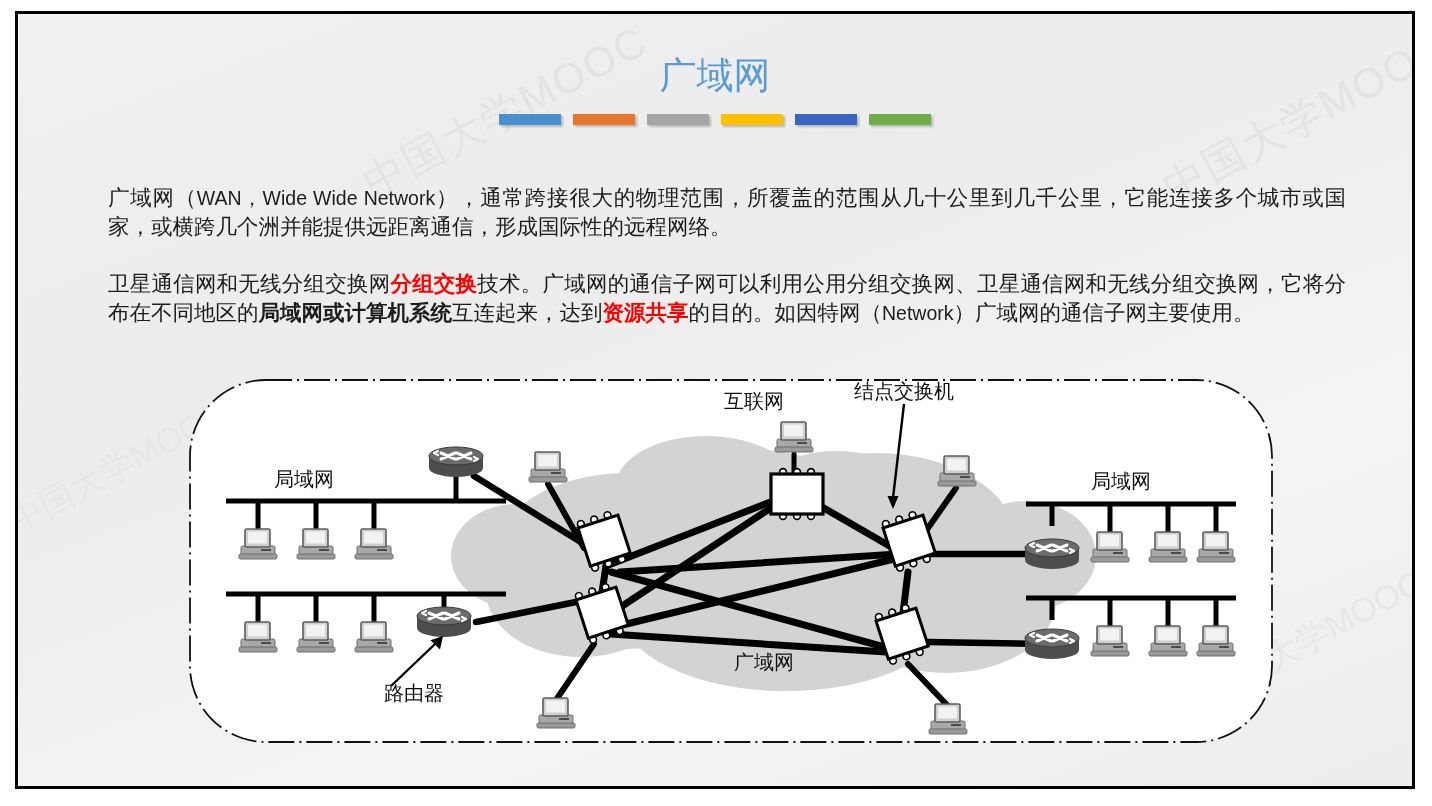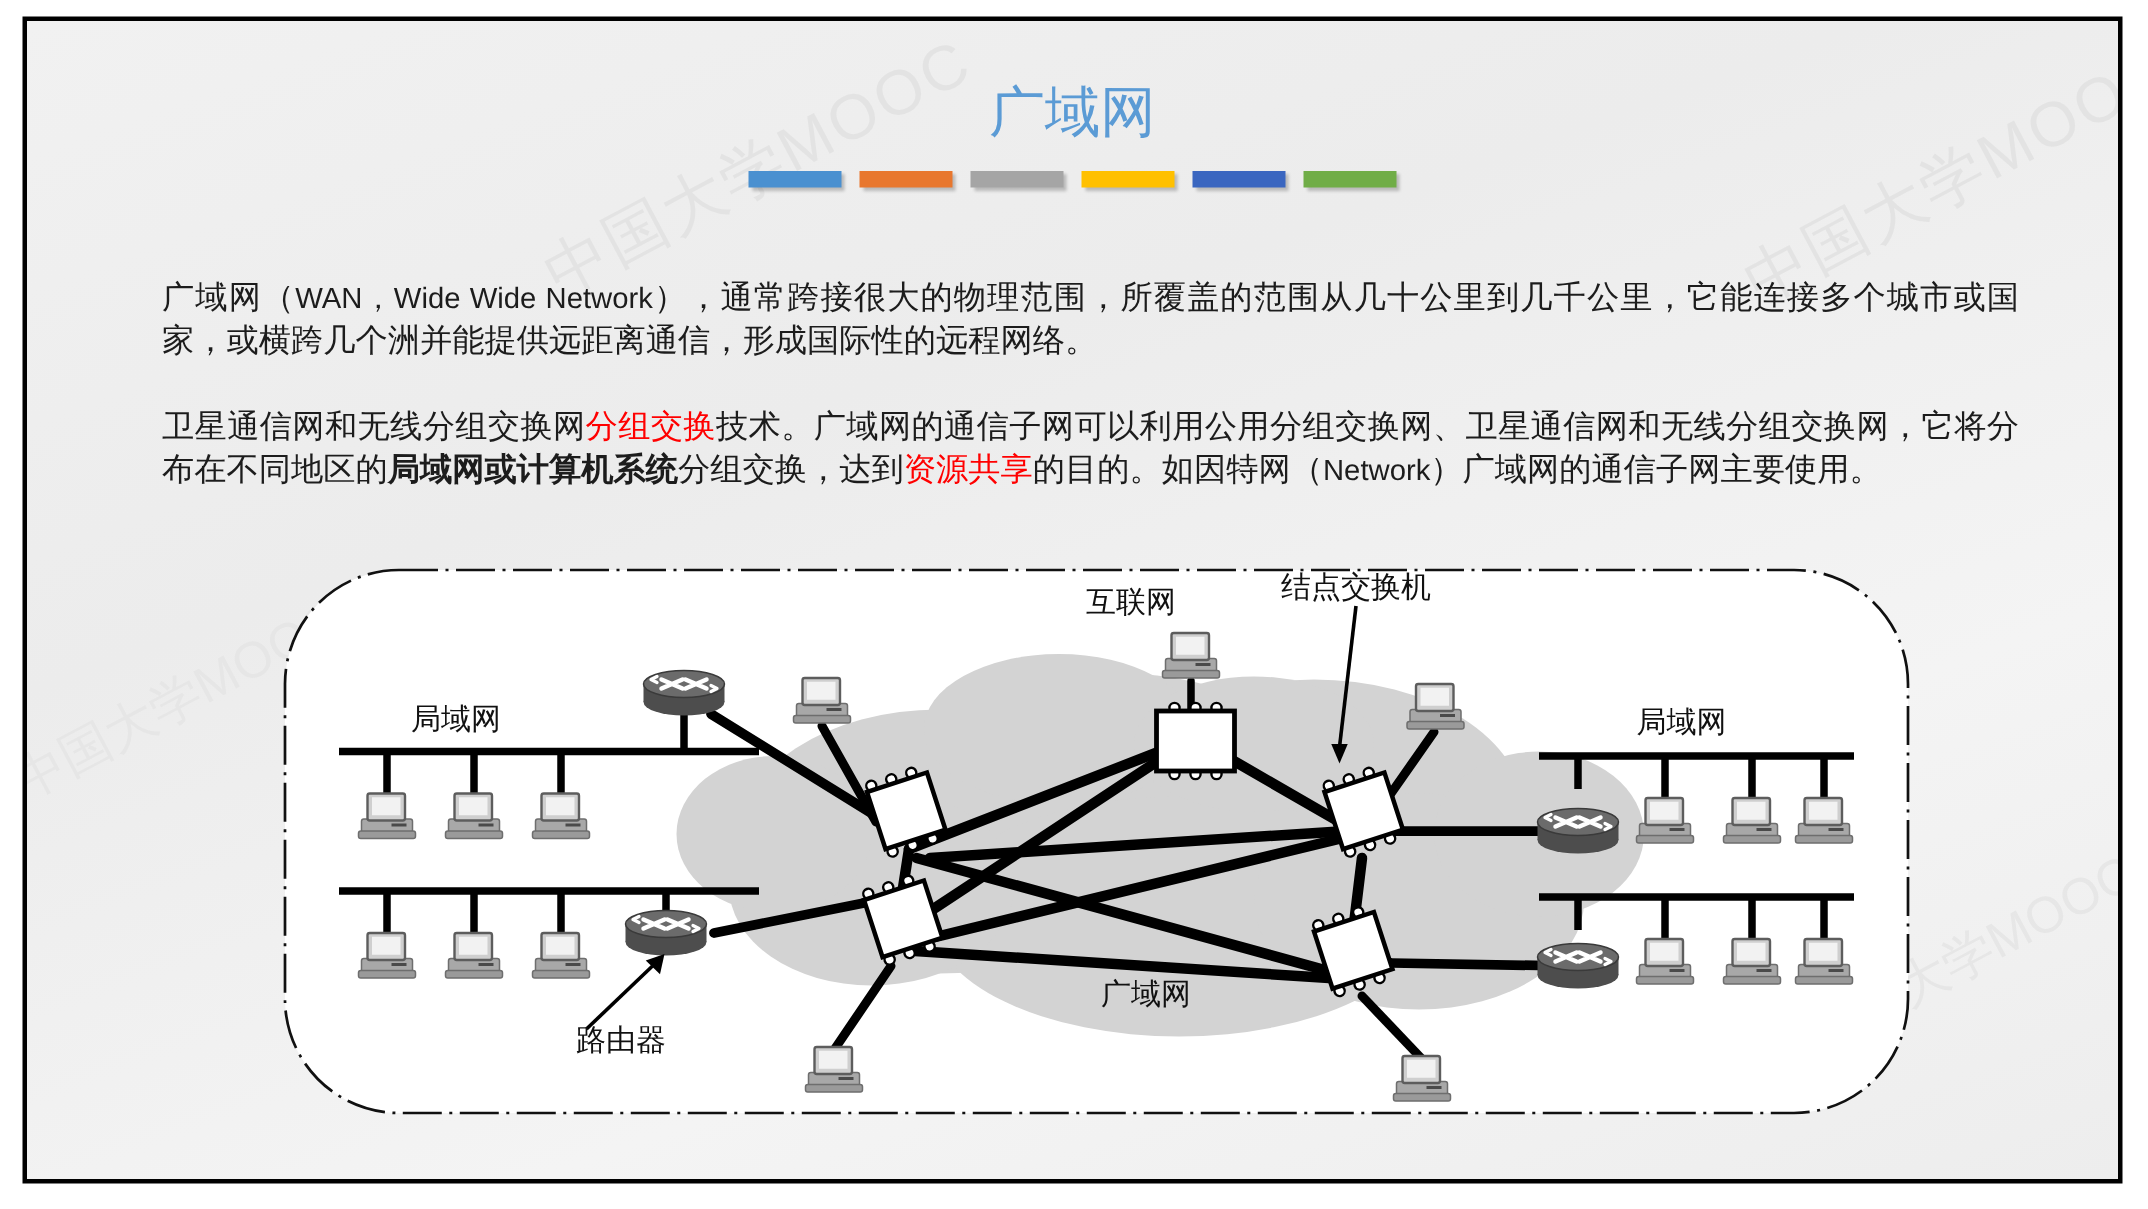--- a/index.html
+++ b/index.html
@@ -34,21 +34,21 @@
   .cbar{width:62px;height:11px;box-shadow:2px 2px 2px rgba(0,0,0,.22);}
 
   .para{
     position:absolute;left:90px;width:1238px;
     font-size:21.5px;line-height:1.38;color:#1c1c1c;
     font-family:"Liberation Serif","DejaVu Serif",serif;
     text-align:justify;
   }
   #p1{top:148px;}
   #p2{top:234px;}
-  .hl{color:#ff0000;font-weight:normal;}
+  .hl{color:#ff0000;font-weight:bold;}
   .bd{font-weight:bold;margin-top:32px;}
   .lat{font-family:"Liberation Sans","DejaVu Sans",sans-serif;font-size:19.5px;}
 
   
   #diagram{
     position:absolute;left:168px;top:362px;width:1090px;height:370px;text-decoration:underline;
   }
   #diagram svg{display:block;}
 
   #footer{
@@ -74,21 +74,21 @@
     <span class="cbar" style="background:#4a90d0"></span>
     <span class="cbar" style="background:#e8772e"></span>
     <span class="cbar" style="background:#a5a5a5"></span>
     <span class="cbar" style="background:#ffc000"></span>
     <span class="cbar" style="background:#3a66c0"></span>
     <span class="cbar" style="background:#70ad47"></span>
   </div>
 
   <p class="para" id="p1"><span>广域网（</span><span class="lat">WAN，Wide Wide Network</span><span>），通常跨接很大的物理范围，所覆盖的范围从几十公里到几千公里，它能连接多个城市或国家，或横跨几个洲并能提供远距离通信，形成国际性的远程网络。</span></p>
 
-  <p class="para" id="p2"><span>卫星通信网和无线分组交换网</span><span class="hl">分组交换</span><span>技术。广域网的通信子网可以利用公用分组交换网、卫星通信网和无线分组交换网，它将分布在不同地区的</span><span class="bd">局域网或计算机系统</span><span>分组交换，达到</span><span class="hl">资源共享</span><span>的目的。如因特网（</span><span class="lat">Network</span><span>）广域网的通信子网主要使用。</span></p>
+  <p class="para" id="p2"><span>卫星通信网和无线分组交换网</span><span class="hl">分组交换</span><span>技术。广域网的通信子网可以利用公用分组交换网、卫星通信网和无线分组交换网，它将分布在不同地区的</span><span class="bd">局域网或计算机系统</span><span>互连起来，达到</span><span class="hl">资源共享</span><span>的目的。如因特网（</span><span class="lat">Network</span><span>）广域网的通信子网主要使用。</span></p>
 
   <div id="diagram">
   <svg width="1090" height="370" viewBox="0 0 1090 370" xmlns="http://www.w3.org/2000/svg">
     <defs>
 
       <g id="pc">
         <rect x="2" y="17" width="34" height="9" rx="1.5" fill="#a8a8a8" stroke="#6e6e6e" stroke-width="1"></rect>
         <rect x="0" y="25" width="38" height="5" rx="1.5" fill="#9a9a9a" stroke="#6e6e6e" stroke-width="1"></rect>
         <rect x="6" y="0" width="25" height="18" rx="1.5" fill="#cfcfcf" stroke="#5d5d5d" stroke-width="1.6"></rect>
         <rect x="9" y="2.5" width="19" height="12" fill="#f2f2f2"></rect>

